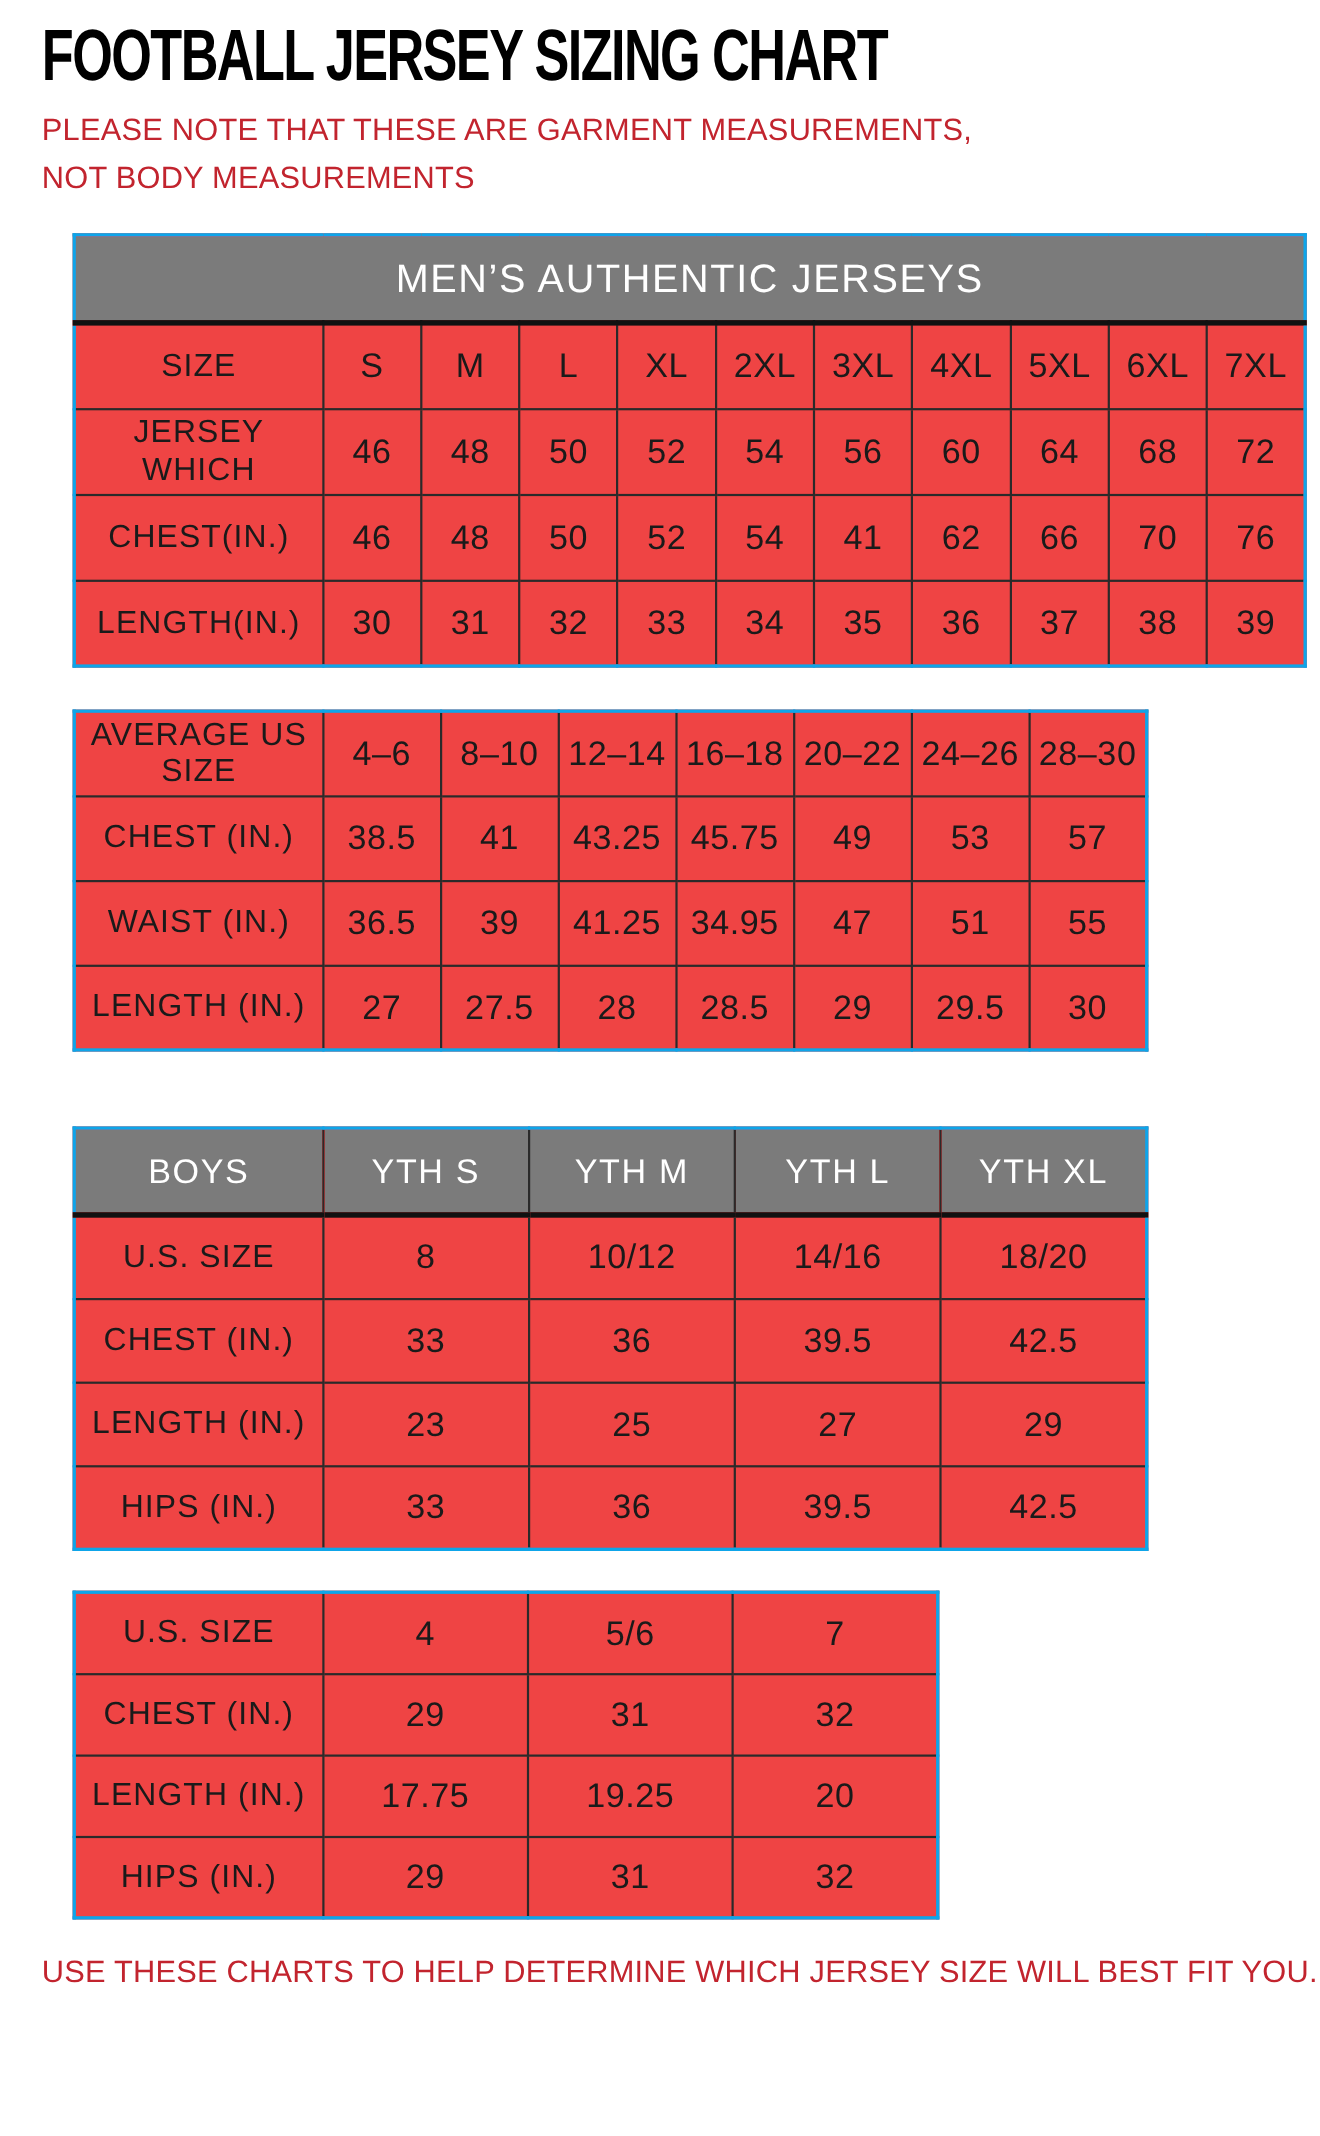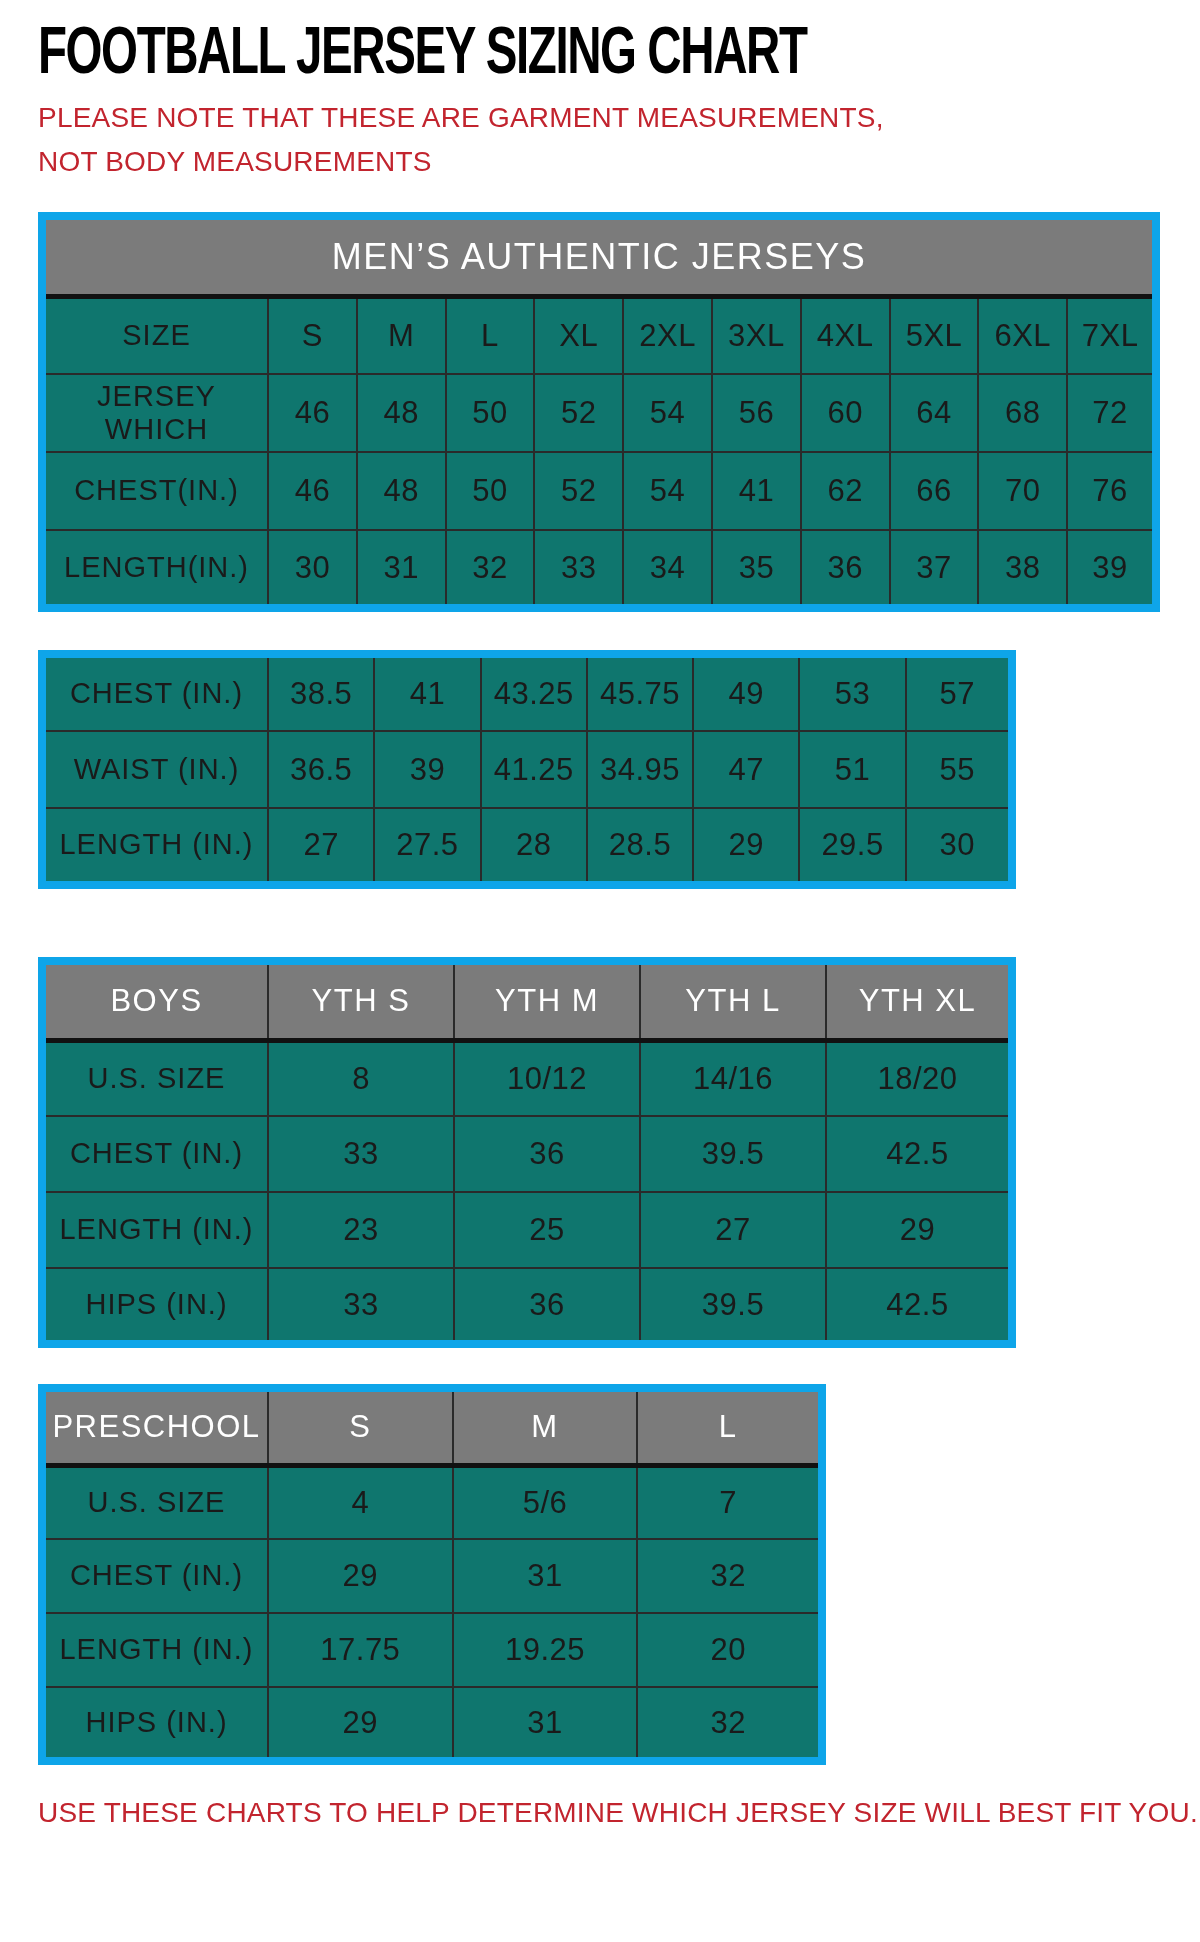--- a/index.html
+++ b/index.html
@@ -11,21 +11,21 @@
   .title{
     margin:0;font-size:66px;line-height:72px;font-weight:bold;color:#000;
     letter-spacing:-2px;white-space:nowrap;
     transform:scaleX(0.72);transform-origin:0 50%;
   }
   .note{
     margin:10px 0 0 0;max-width:900px;
     font-size:28px;line-height:44px;letter-spacing:0.2px;
     color:var(--red,#c2242e);
   }
-  table.sizing{border-collapse:collapse;table-layout:fixed;background:#0f766e;border:8px solid #0ea5e9;}
+  table.sizing{border-collapse:collapse;table-layout:fixed;background:#ef4444;border:3px solid #0ea5e9;margin-left:28px;}
   table.sizing th,table.sizing td{
     border:2px solid #2a2a2a;text-align:center;vertical-align:middle;
     padding:0 6px;font-weight:normal;overflow:hidden;
   }
   table.sizing tr.banner th{
     background:var(--gray,#7b7b7b);color:#ffffff;
     border-bottom:5px solid #111;letter-spacing:1.5px;
   }
   table.sizing .row-label{font-size:29px;letter-spacing:1px;line-height:1.15;color:#1a1a1a;}
   table.sizing td.val{font-size:31px;color:#1a1a1a;letter-spacing:0.5px;}
@@ -141,20 +141,30 @@
           <col>
           <col>
           <col>
           <col>
           <col>
           <col>
           <col>
         </colgroup>
         <tbody>
           <tr class="data-row">
+            <th class="row-label">AVERAGE US SIZE</th>
+            <td class="val">4–6</td>
+            <td class="val">8–10</td>
+            <td class="val">12–14</td>
+            <td class="val">16–18</td>
+            <td class="val">20–22</td>
+            <td class="val">24–26</td>
+            <td class="val">28–30</td>
+          </tr>
+          <tr class="data-row">
             <th class="row-label">CHEST (IN.)</th>
             <td class="val">38.5</td>
             <td class="val">41</td>
             <td class="val">43.25</td>
             <td class="val">45.75</td>
             <td class="val">49</td>
             <td class="val">53</td>
             <td class="val">57</td>
           </tr>
           <tr class="data-row">
@@ -226,26 +236,20 @@
         </tbody>
       </table>
       <table class="sizing t-preschool">
         <colgroup>
           <col class="label-col">
           <col>
           <col>
           <col>
         </colgroup>
         <tbody>
-          <tr class="banner">
-            <th>PRESCHOOL</th>
-            <th>S</th>
-            <th>M</th>
-            <th>L</th>
-          </tr>
           <tr class="data-row">
             <th class="row-label">U.S. SIZE</th>
             <td class="val">4</td>
             <td class="val">5/6</td>
             <td class="val">7</td>
           </tr>
           <tr class="data-row">
             <th class="row-label">CHEST (IN.)</th>
             <td class="val">29</td>
             <td class="val">31</td>

